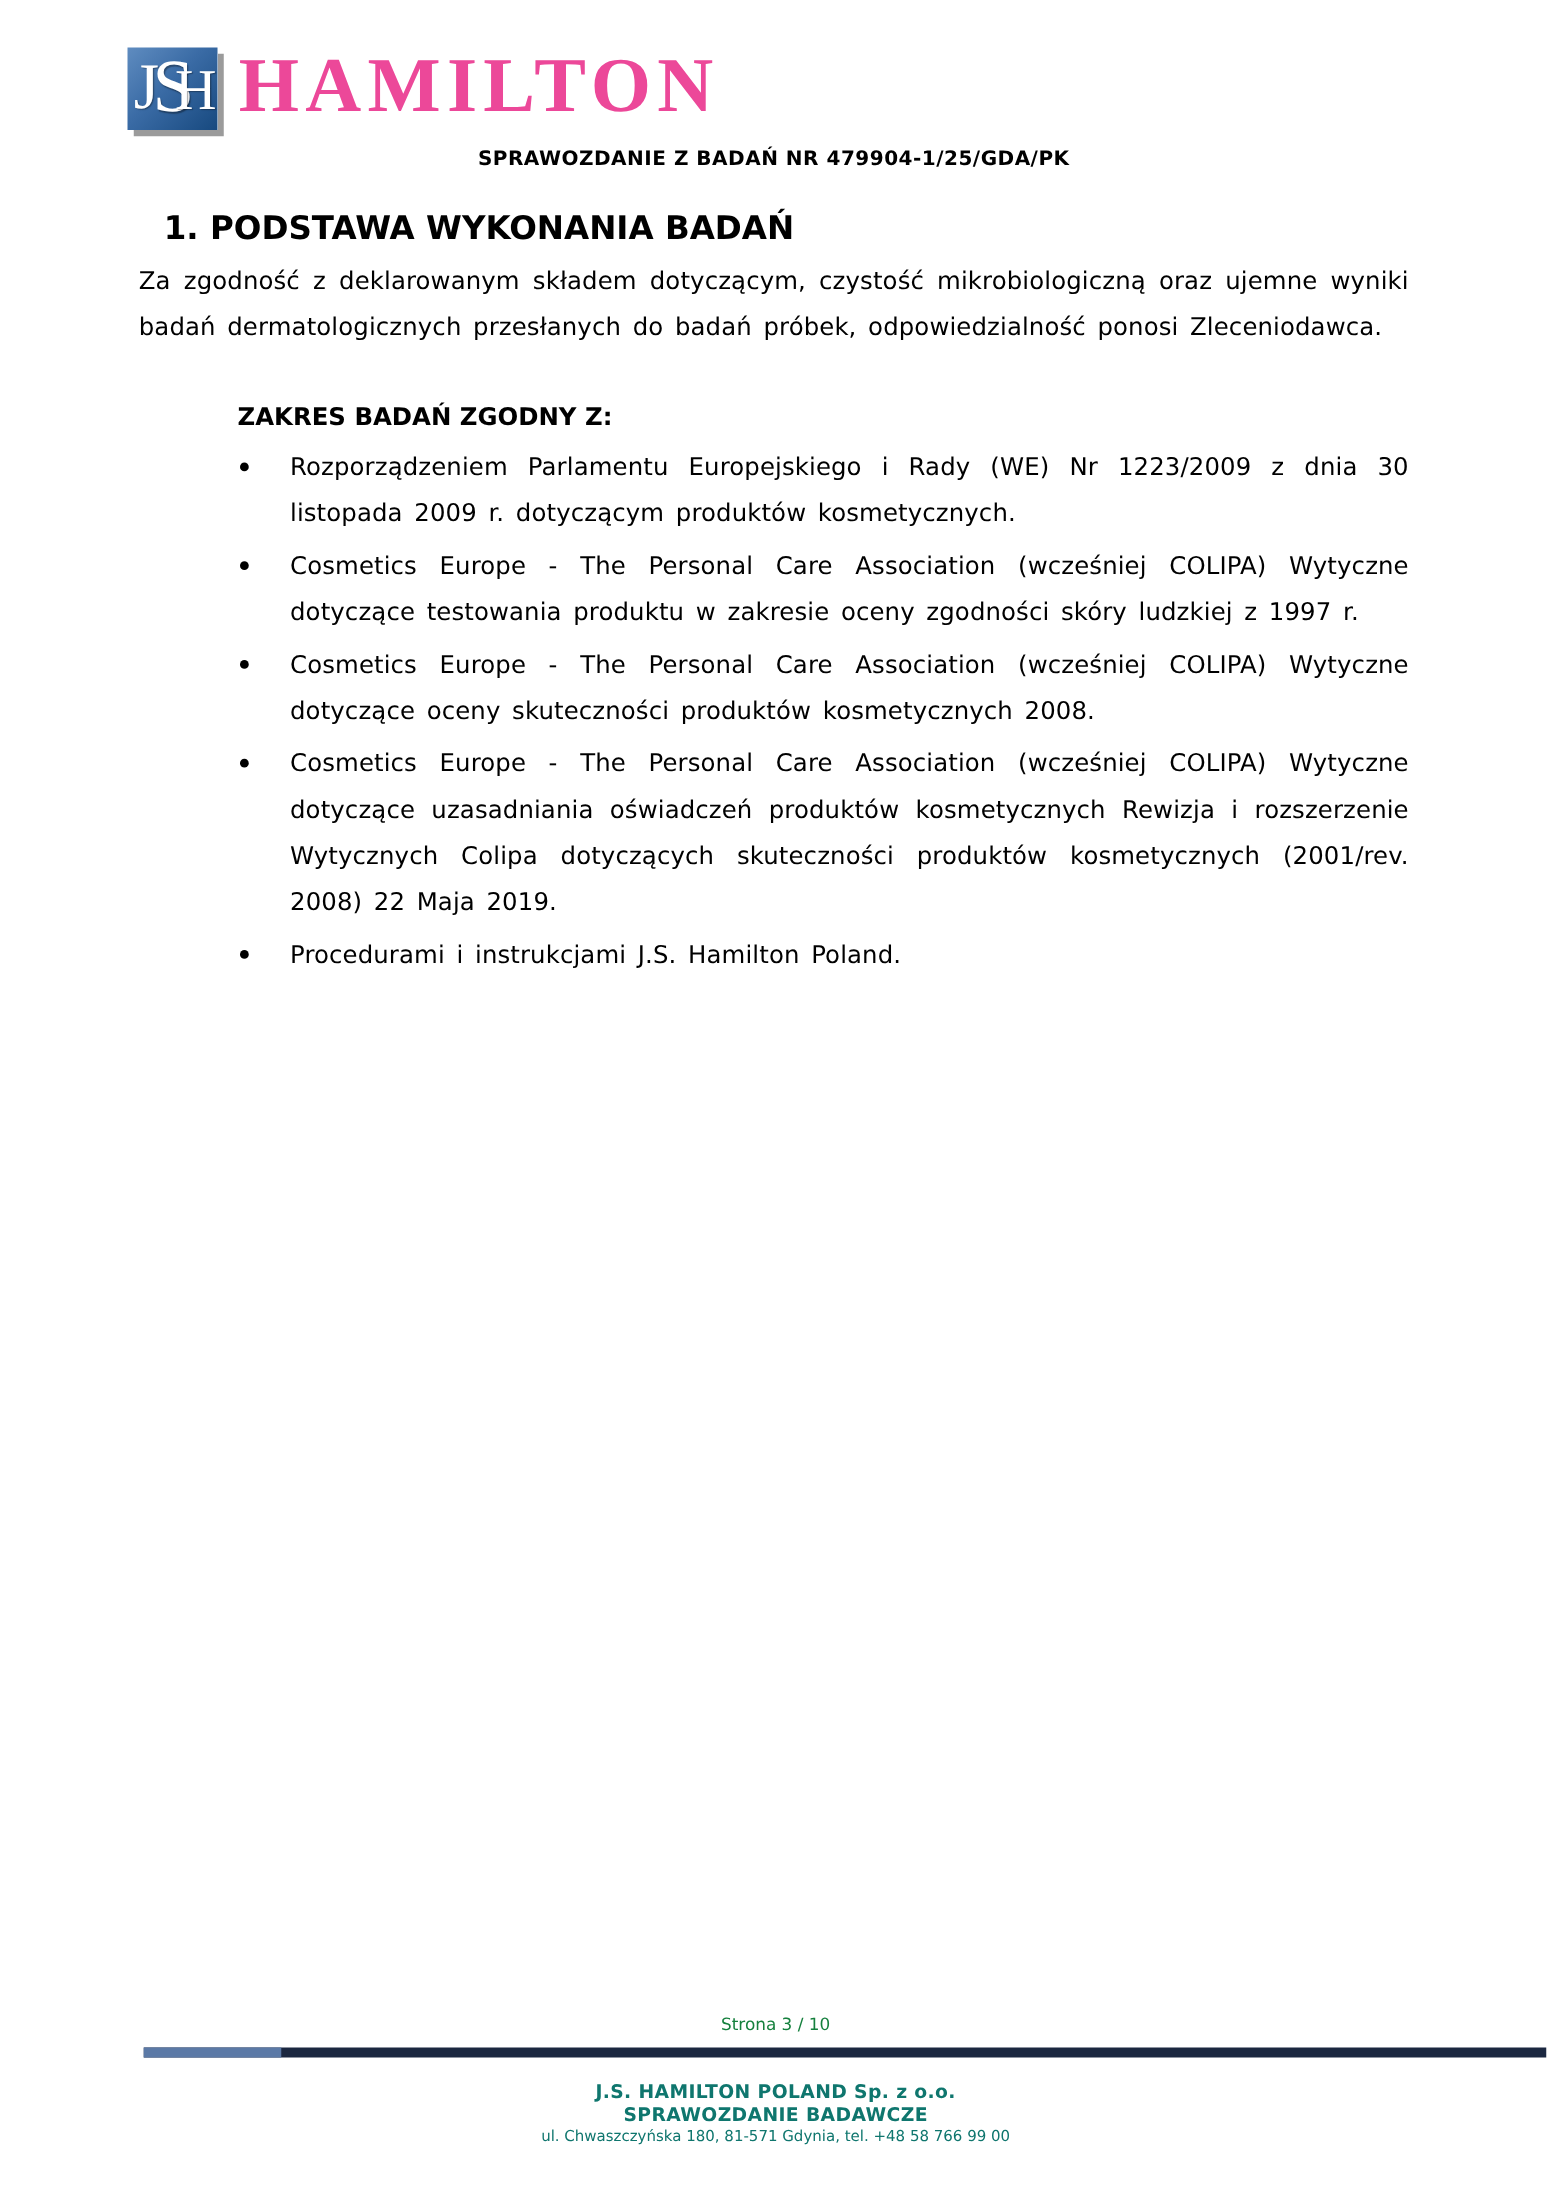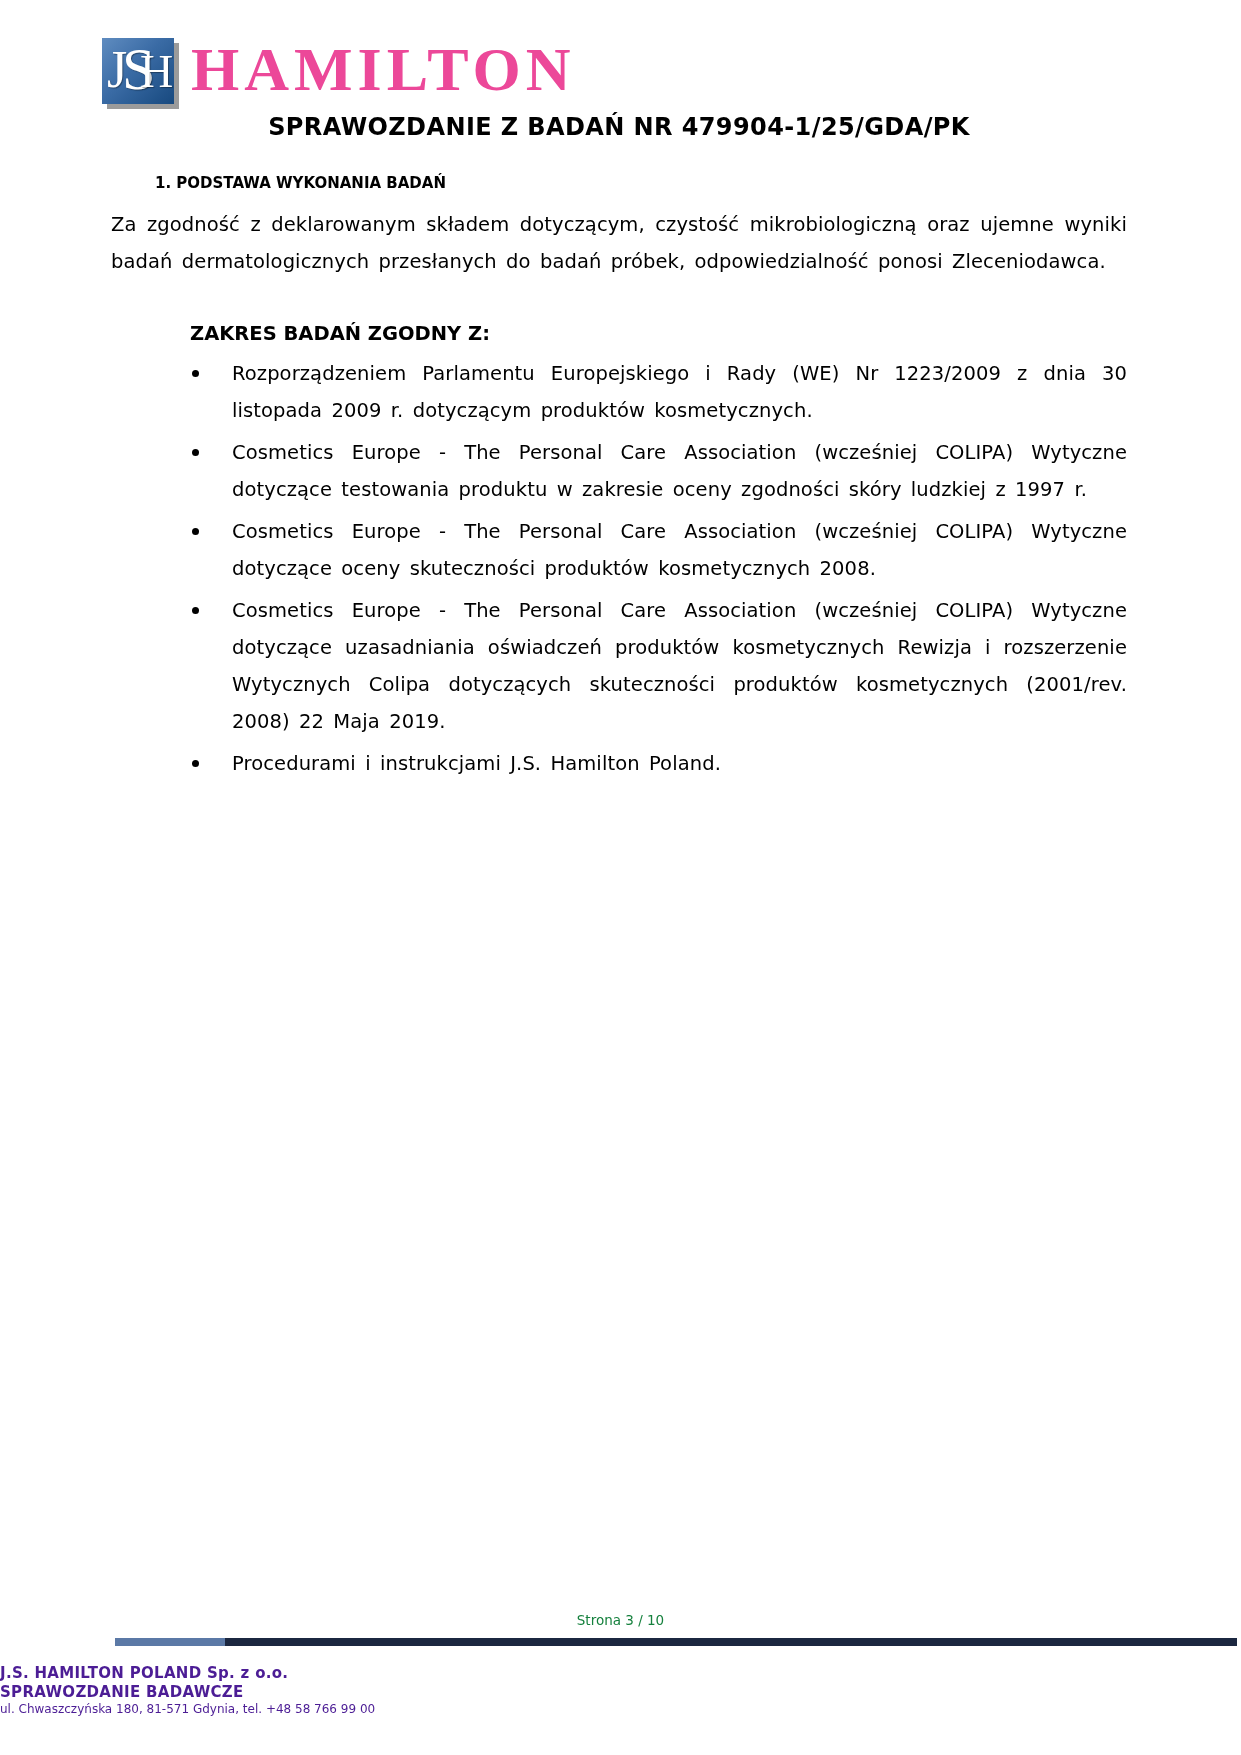--- a/index.html
+++ b/index.html
@@ -53,29 +53,29 @@
     color: #ec4899;
     line-height: 1;
     margin-top: -4px;
     font-weight: bold;
   }
 
   
   .report-title {
     margin-top: 8px;
     text-align: center;
-    font-size: 24px;
+    font-size: 16px;
     font-weight: bold;
     letter-spacing: 0.4px;
     line-height: 26px;
   }
   .section-heading {
     margin-top: 30px;
-    margin-left: 44px;
-    font-size: 15px;
+    margin-left: 20px;
+    font-size: 26px;
     font-weight: bold;
     line-height: 26px;
   }
   .body-paragraph {
     margin-top: 10px;
     font-size: 19.5px;
     line-height: 37px;
     text-align: justify;
     word-spacing: 3px;
     letter-spacing: 0.1px;
@@ -135,22 +135,22 @@
     left: 0;
     top: 0;
     width: 110px;
     height: 8px;
     background: #5b79a6;
   }
   .footer-company, .footer-lab, .footer-address {
     position: absolute;
     left: 0;
     width: 100%;
-    text-align: left;
-    color: #4c1d95;
+    text-align: center;
+    color: #0f766e;
   }
   .footer-company { top: 1664px; font-size: 15px; font-weight: bold; letter-spacing: 0.3px; }
   .footer-lab     { top: 1683px; font-size: 15px; font-weight: bold; letter-spacing: 0.3px; }
   .footer-address { top: 1702px; font-size: 12px; }
 </style>
 </head>
 <body>
 
 <div class="content">
 

